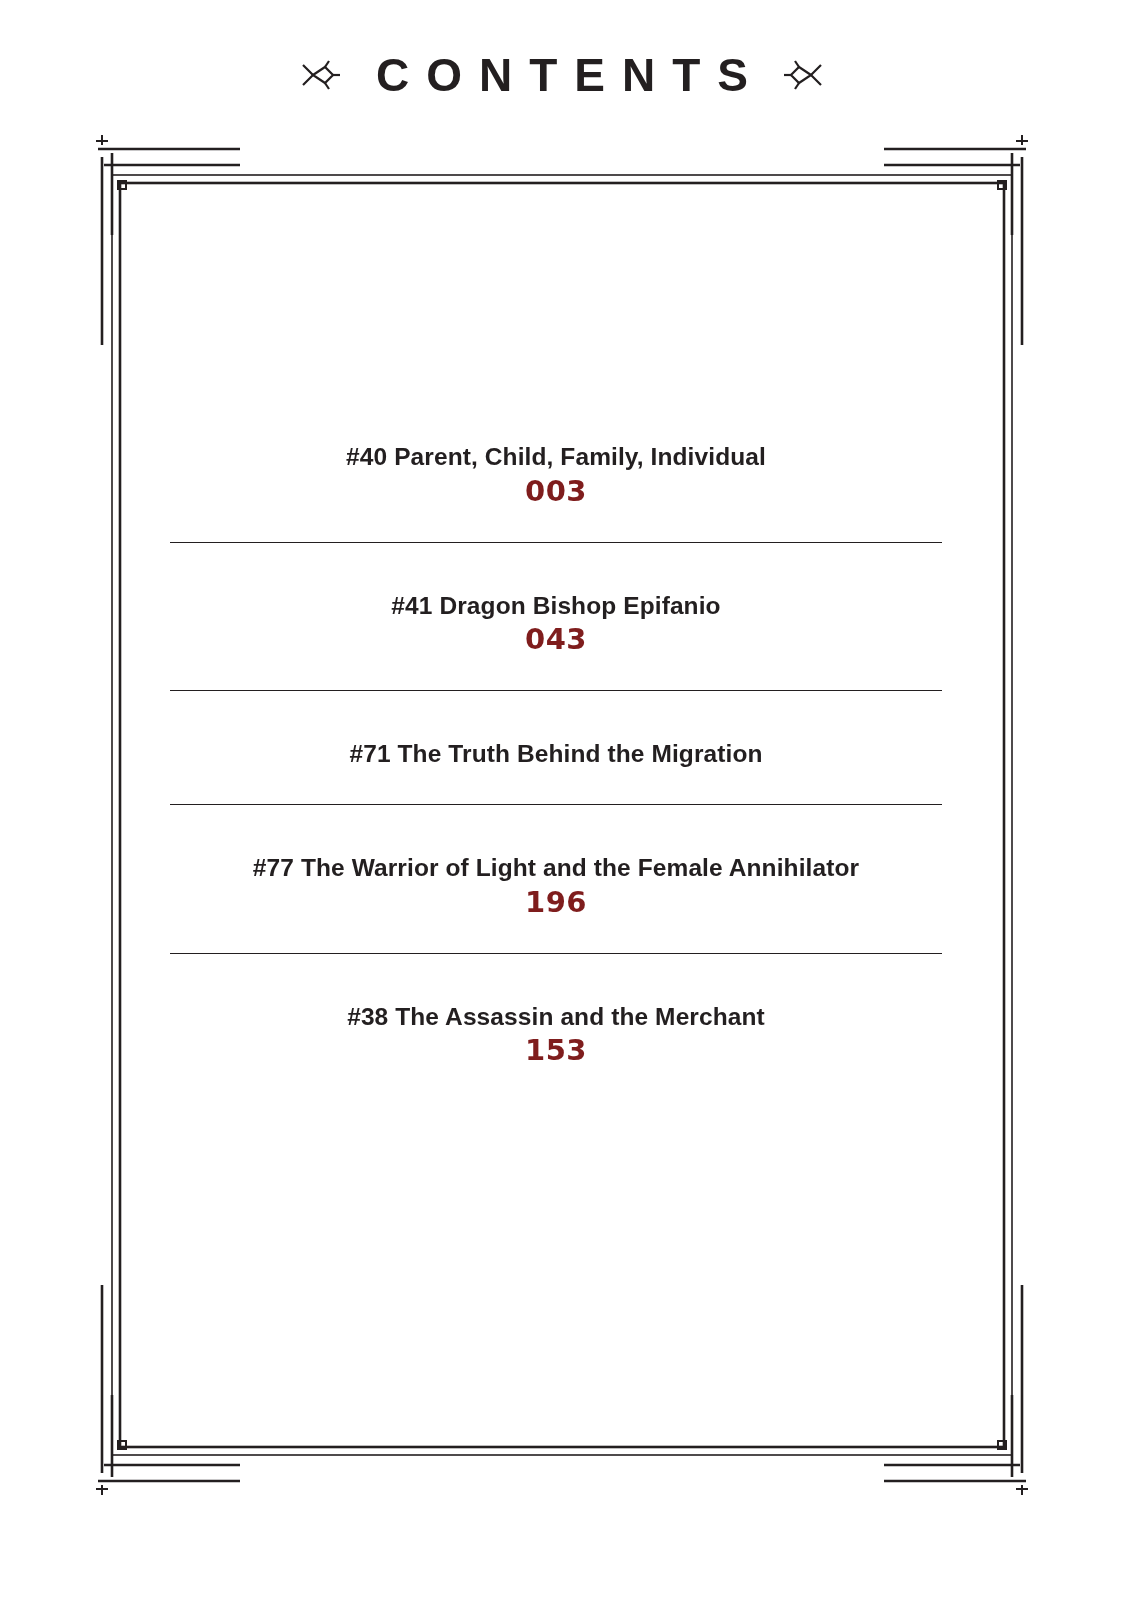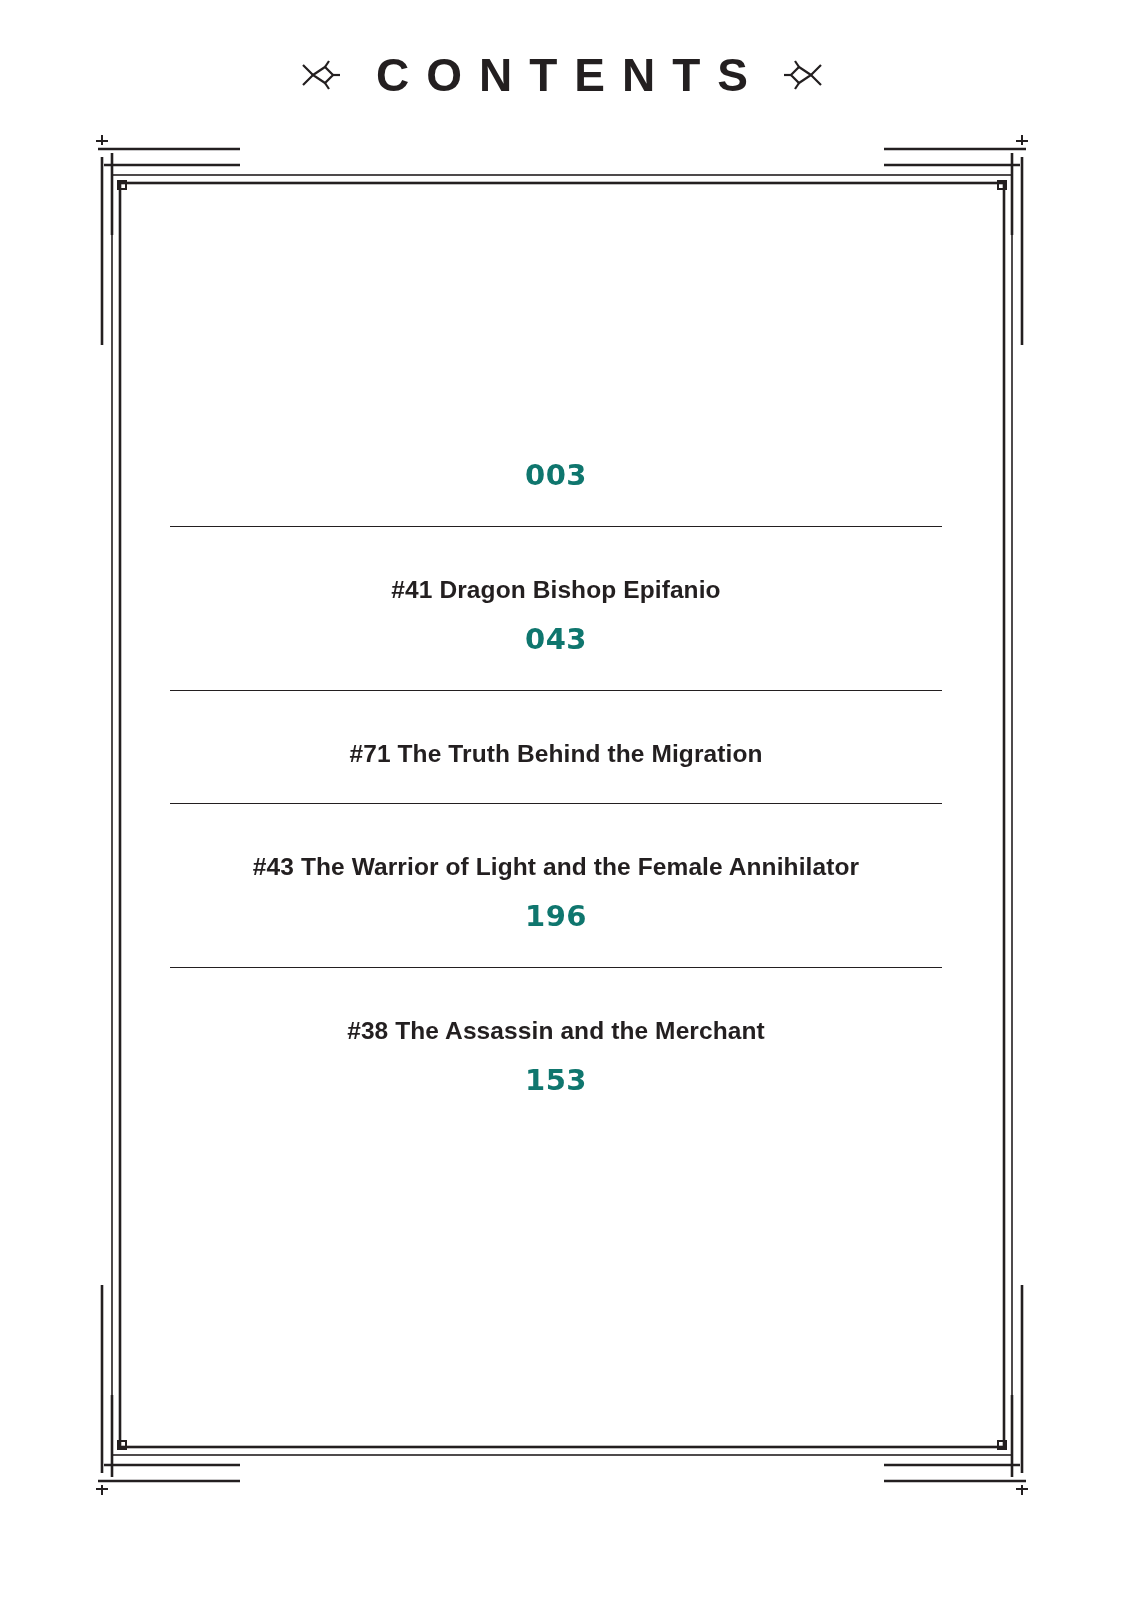--- a/index.html
+++ b/index.html
@@ -63,24 +63,24 @@
     padding: 22px 0 20px 0;
   }
   .toc-title {
     font-size: 24.5px;
     font-weight: 700;
     line-height: 1.25;
     color: #231f20;
     letter-spacing: 0.1px;
   }
   .toc-page {
-    margin-top: 16px;
+    margin-top: 1px;
     font-size: 29px;
     font-weight: 700;
-    color: #0f766e;
+    color: #7f1d1d;
     letter-spacing: 0.5px;
     font-family: "DejaVu Sans", sans-serif;
   }
   .toc-sep {
     height: 1px;
     background: #231f20;
     width: 100%;
     margin: 14px 0 0 0;
   }
   .sp-0 { height: 26px; }
@@ -149,40 +149,41 @@
       <path d="M930 1330 L794 1330"></path>
       <path d="M932 1350 L932 1360 M926 1354 L938 1354" stroke-width="2"></path>
       <rect x="908" y="1306" width="8" height="8" stroke-width="2"></rect>
     </g>
   </svg>
 </div>
 
 <div class="toc">
 
   <div class="toc-entry">
+    <div class="toc-title">#40 Parent, Child, Family, Individual</div>
     <div class="toc-page">003</div>
   </div>
   <div class="toc-sep"></div>
   <div class="sp-0"></div>
 
   <div class="toc-entry">
     <div class="toc-title">#41 Dragon Bishop Epifanio</div>
     <div class="toc-page">043</div>
   </div>
   <div class="toc-sep"></div>
   <div class="sp-0"></div>
 
   <div class="toc-entry">
     <div class="toc-title">#71 The Truth Behind the Migration</div>
   </div>
   <div class="toc-sep"></div>
   <div class="sp-0"></div>
 
   <div class="toc-entry">
-    <div class="toc-title">#43 The Warrior of Light and the Female Annihilator</div>
+    <div class="toc-title">#77 The Warrior of Light and the Female Annihilator</div>
     <div class="toc-page">196</div>
   </div>
   <div class="toc-sep"></div>
   <div class="sp-0"></div>
 
   <div class="toc-entry">
     <div class="toc-title">#38 The Assassin and the Merchant</div>
     <div class="toc-page">153</div>
   </div>
 

